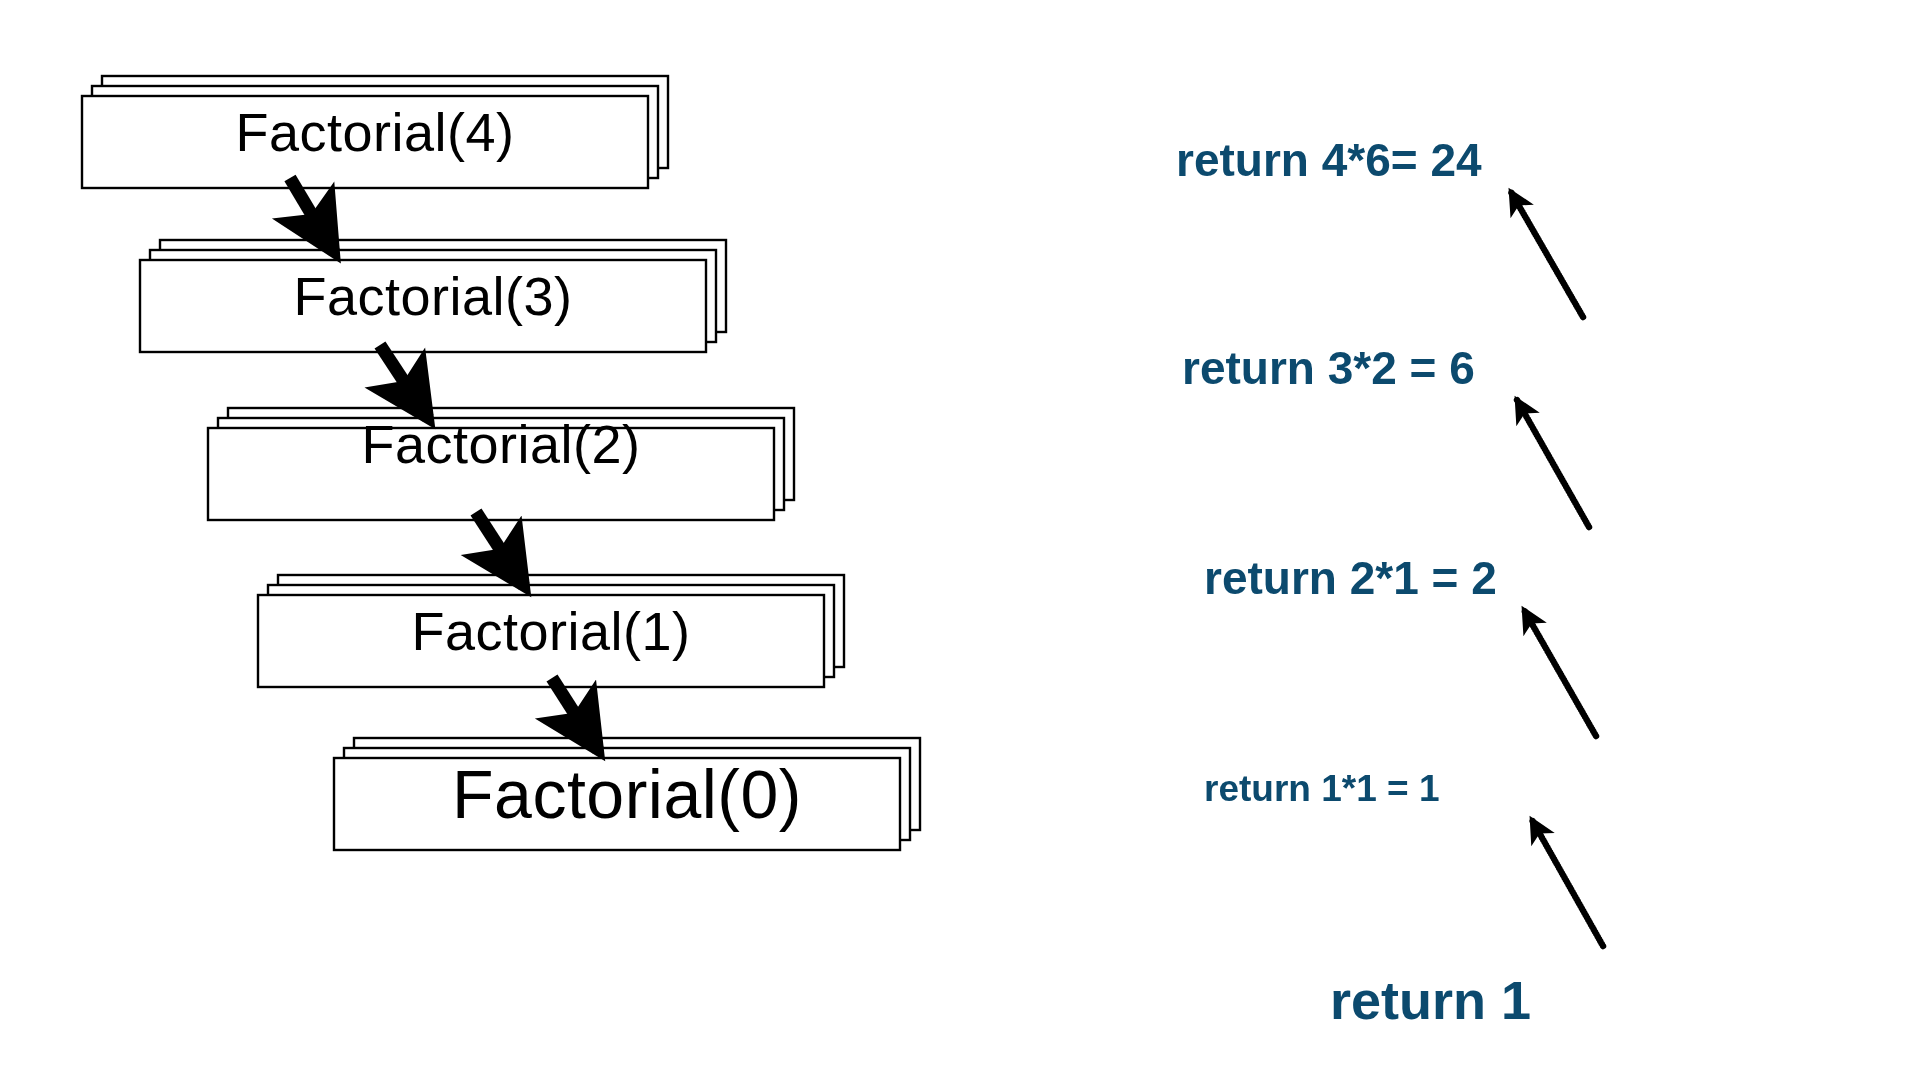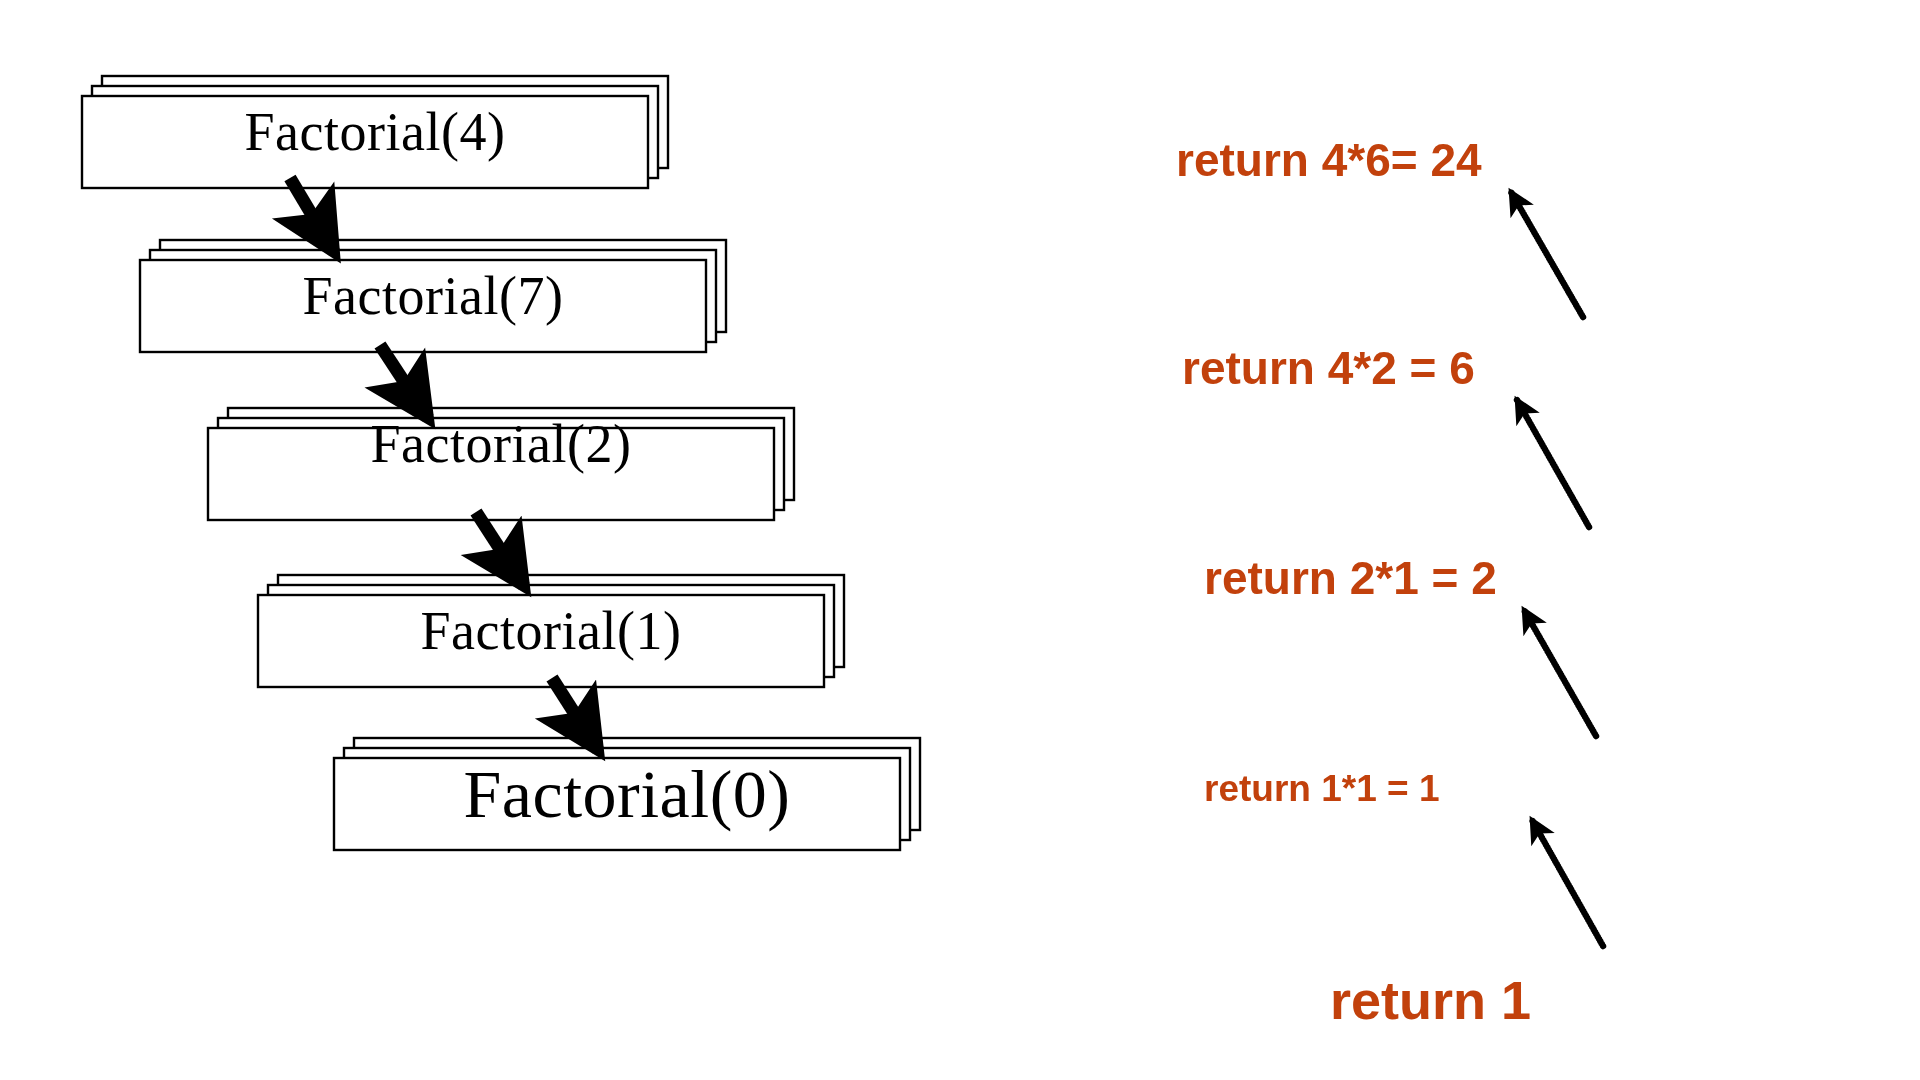--- a/index.html
+++ b/index.html
@@ -19,33 +19,33 @@
   #diagram-svg {
     position: absolute;
     left: 0;
     top: 0;
     width: 1920px;
     height: 1080px;
   }
   
   .box-label {
     position: absolute;
-    font-family: Liberation Serif, serif;
+    font-family: Liberation Sans, sans-serif;
     font-weight: 400;
     color: #000000;
     white-space: nowrap;
     letter-spacing: 0.5px;
     line-height: 1;
   }
   
   .return-label {
     position: absolute;
     font-family: "Liberation Sans", sans-serif;
     font-weight: 700;
-    color: #c2410c;
+    color: #0c4a6e;
     white-space: nowrap;
     line-height: 1;
     text-align: right;
   }
 </style>
 </head>
 <body>
 
 <div id="canvas">
 
@@ -95,26 +95,26 @@
     <g id="return-arrows-layer">
         <line x1="1603" y1="946" x2="1532" y2="820" stroke="#000000" stroke-width="6.5" stroke-linecap="round" stroke-dasharray="0.1 2.6" marker-end="url(#dotted-head)"></line>
         <line x1="1596" y1="736" x2="1524" y2="610" stroke="#000000" stroke-width="6.5" stroke-linecap="round" stroke-dasharray="0.1 2.6" marker-end="url(#dotted-head)"></line>
         <line x1="1589" y1="527" x2="1517" y2="400" stroke="#000000" stroke-width="6.5" stroke-linecap="round" stroke-dasharray="0.1 2.6" marker-end="url(#dotted-head)"></line>
         <line x1="1583" y1="317" x2="1511" y2="192" stroke="#000000" stroke-width="6.5" stroke-linecap="round" stroke-dasharray="0.1 2.6" marker-end="url(#dotted-head)"></line>
       </g>
   </svg>
 
   <div id="box-labels-layer">
       <div class="box-label" style="font-size: 54px; left: 375px; top: 132px; transform: translate(-50%, -50%);">Factorial(4)</div>
-      <div class="box-label" style="font-size: 54px; left: 433px; top: 296px; transform: translate(-50%, -50%);">Factorial(7)</div>
+      <div class="box-label" style="font-size: 54px; left: 433px; top: 296px; transform: translate(-50%, -50%);">Factorial(3)</div>
       <div class="box-label" style="font-size: 54px; left: 501px; top: 444px; transform: translate(-50%, -50%);">Factorial(2)</div>
       <div class="box-label" style="font-size: 54px; left: 551px; top: 631px; transform: translate(-50%, -50%); text-align: right;">Factorial(1)</div>
       <div class="box-label" style="font-size: 68px; left: 627px; top: 794px; transform: translate(-50%, -50%);">Factorial(0)</div>
     </div>
   <div id="return-labels-layer">
       <div class="return-label" style="font-size: 46px; left: 1176px; top: 160px; transform: translate(0px, -50%);">return 4*6= 24</div>
-      <div class="return-label" style="font-size: 46px; left: 1182px; top: 368px; transform: translate(0px, -50%);">return 4*2 = 6</div>
+      <div class="return-label" style="font-size: 46px; left: 1182px; top: 368px; transform: translate(0px, -50%);">return 3*2 = 6</div>
       <div class="return-label" style="font-size: 46px; left: 1191px; top: 578px; transform: translate(0px, -50%); margin-left: 13px;">return 2*1 = 2</div>
       <div class="return-label" style="font-size: 37px; left: 1204px; top: 788px; transform: translate(0px, -50%);">return 1*1 = 1</div>
       <div class="return-label" style="font-size: 54px; left: 1330px; top: 1000px; transform: translate(0px, -50%);">return 1</div>
     </div>
 
 </div>
 
 </body></html>

